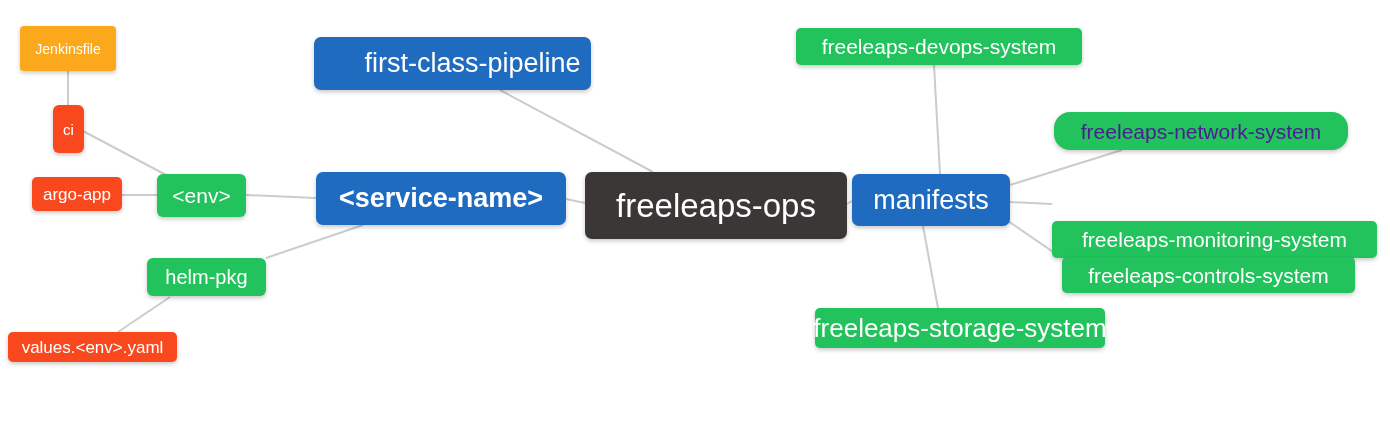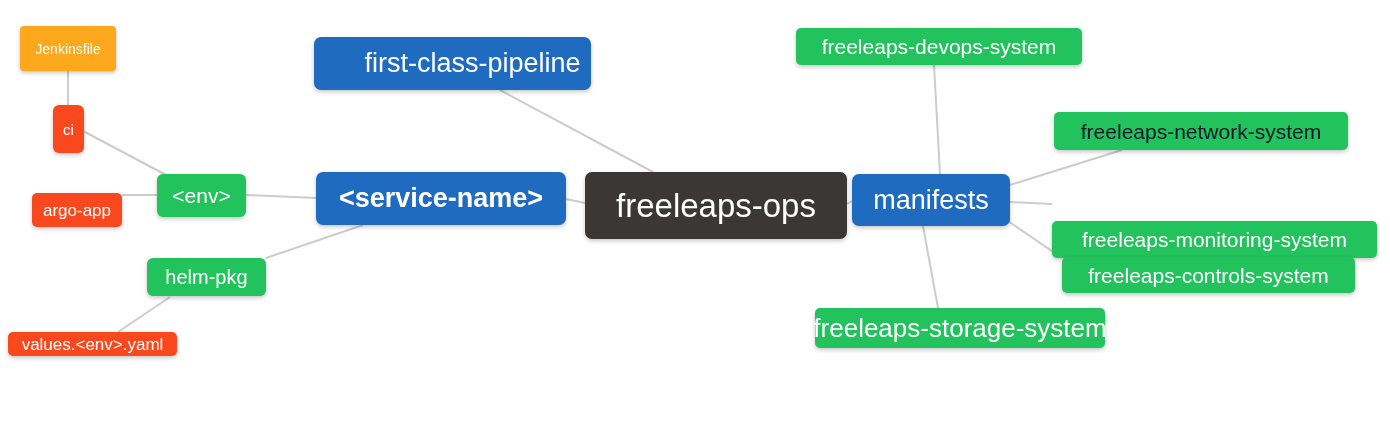--- a/index.html
+++ b/index.html
@@ -52,26 +52,26 @@
       <line x1="566" y1="199" x2="585" y2="203" stroke="#CCCCCC" stroke-width="2"></line>
       <line x1="847" y1="204" x2="852" y2="201" stroke="#CCCCCC" stroke-width="2"></line>
       <line x1="940" y1="174" x2="934" y2="65" stroke="#CCCCCC" stroke-width="2"></line>
       <line x1="1010" y1="185" x2="1122" y2="150" stroke="#CCCCCC" stroke-width="2"></line>
       <line x1="1010" y1="202" x2="1052" y2="204" stroke="#CCCCCC" stroke-width="2"></line>
       <line x1="1008" y1="221" x2="1062" y2="258" stroke="#CCCCCC" stroke-width="2"></line>
       <line x1="923" y1="226" x2="938" y2="308" stroke="#CCCCCC" stroke-width="2"></line>
     </svg>
 <div class="node" style="left: 20px; top: 26px; width: 96px; height: 45px; font-size: 14px; border-radius: 4px; background: rgb(251, 168, 28); color: rgb(255, 255, 255);">Jenkinsfile</div>
     <div class="node" style="left: 53px; top: 105px; width: 31px; height: 48px; font-size: 15px; border-radius: 6px; background: rgb(249, 72, 30); color: rgb(255, 255, 255);">ci</div>
-    <div class="node" style="left: 32px; top: 177px; width: 90px; height: 34px; font-size: 17px; border-radius: 5px; background: rgb(249, 72, 30); color: rgb(255, 255, 255); margin-top: 16px;">argo-app</div>
+    <div class="node" style="left: 32px; top: 177px; width: 90px; height: 34px; font-size: 17px; border-radius: 5px; background: rgb(249, 72, 30); color: rgb(255, 255, 255);">argo-app</div>
     <div class="node" style="left: 157px; top: 174px; width: 89px; height: 43px; font-size: 21px; border-radius: 6px; background: rgb(34, 194, 92); color: rgb(255, 255, 255);">&lt;env&gt;</div>
     <div class="node" style="left: 147px; top: 258px; width: 119px; height: 38px; font-size: 20px; border-radius: 6px; background: rgb(34, 194, 92); color: rgb(255, 255, 255);">helm-pkg</div>
-    <div class="node" style="left: 8px; top: 332px; width: 169px; height: 24px; font-size: 17px; border-radius: 5px; background: rgb(249, 72, 30); color: rgb(255, 255, 255);">values.&lt;env&gt;.yaml</div>
+    <div class="node" style="left: 8px; top: 332px; width: 169px; height: 30px; font-size: 17px; border-radius: 5px; background: rgb(249, 72, 30); color: rgb(255, 255, 255);">values.&lt;env&gt;.yaml</div>
     <div class="node" style="left: 314px; top: 37px; width: 277px; height: 53px; font-size: 27px; border-radius: 7px; background: rgb(30, 107, 192); color: rgb(255, 255, 255); padding-left: 40px;">first-class-pipeline</div>
     <div class="node" style="left: 316px; top: 172px; width: 250px; height: 53px; font-size: 27px; border-radius: 7px; background: rgb(30, 107, 192); color: rgb(255, 255, 255); font-weight: bold;">&lt;service-name&gt;</div>
     <div class="node" style="left: 585px; top: 172px; width: 262px; height: 67px; font-size: 33px; border-radius: 7px; background: rgb(59, 55, 55); color: rgb(255, 255, 255);">freeleaps-ops</div>
     <div class="node" style="left: 852px; top: 174px; width: 158px; height: 52px; font-size: 27px; border-radius: 7px; background: rgb(30, 107, 192); color: rgb(255, 255, 255);">manifests</div>
     <div class="node" style="left: 796px; top: 28px; width: 286px; height: 37px; font-size: 21px; border-radius: 5px; background: rgb(34, 194, 92); color: rgb(255, 255, 255);">freeleaps-devops-system</div>
-    <div class="node" style="left: 1054px; top: 112px; width: 294px; height: 38px; font-size: 21px; border-radius: 5px; background: rgb(34, 194, 92); color: #0f172a;">freeleaps-network-system</div>
+    <div class="node" style="left: 1054px; top: 112px; width: 294px; height: 38px; font-size: 21px; border-radius: 16px; background: rgb(34, 194, 92); color: #4c1d95;">freeleaps-network-system</div>
     <div class="node" style="left: 1052px; top: 185px; width: 325px; height: 37px; font-size: 21px; border-radius: 5px; background: rgb(34, 194, 92); color: rgb(255, 255, 255); margin-top: 36px;">freeleaps-monitoring-system</div>
     <div class="node" style="left: 1062px; top: 257px; width: 293px; height: 36px; font-size: 21px; border-radius: 5px; background: rgb(34, 194, 92); color: rgb(255, 255, 255);">freeleaps-controls-system</div>
     <div class="node" style="left: 815px; top: 308px; width: 290px; height: 40px; font-size: 26px; border-radius: 5px; background: rgb(34, 194, 92); color: rgb(255, 255, 255);">freeleaps-storage-system</div>
   </div>
 
 </body></html>

